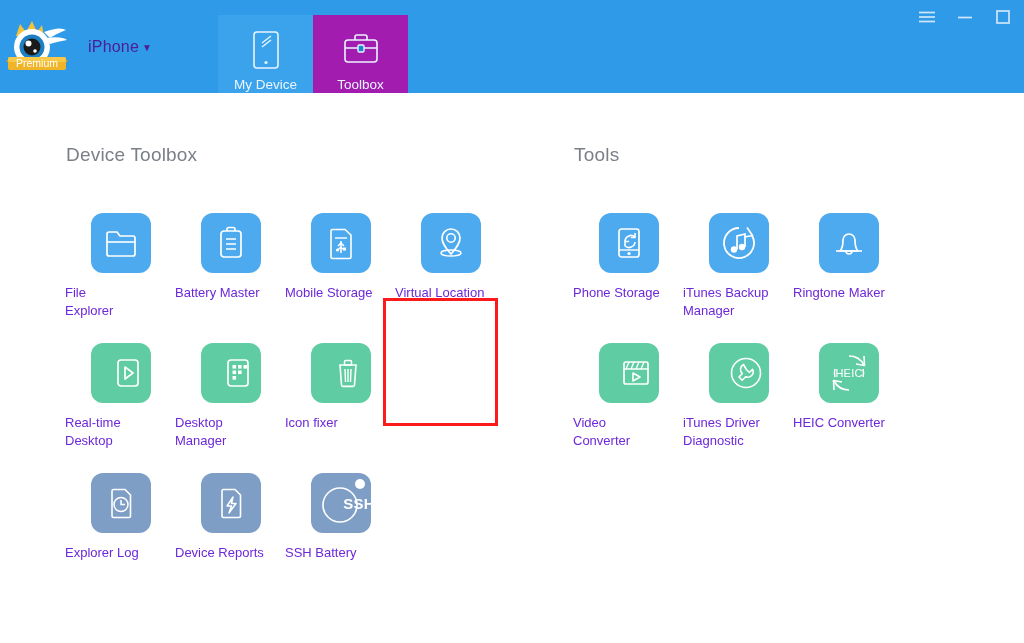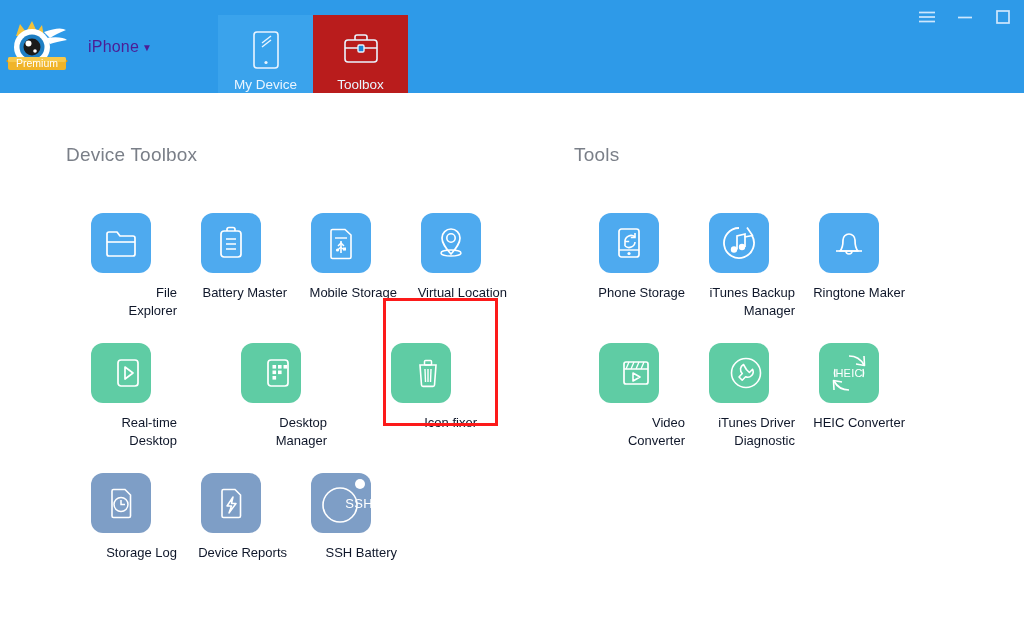--- a/index.html
+++ b/index.html
@@ -68,21 +68,21 @@
     height: 93px;
     display: flex;
     flex-direction: column;
     align-items: center;
     justify-content: flex-start;
     padding-top: 14px;
     cursor: pointer;
     background: #3aa3ec;
     margin-top: 15px;
   }
-  .tab.active { background: #b91c1c; }
+  .tab.active { background: #a21caf; }
 
   .tab-icon { height: 42px; display: flex; align-items: center; justify-content: center; }
   .tab-label {
     margin-top: 6px;
     color: #eaf5ff;
     font-size: 13.5px;
     white-space: nowrap;
   }
 
   .win-controls {
@@ -144,41 +144,41 @@
     flex: 0 0 auto;
   }
   .c-blue  { background: #4eaaef; }
   .c-green { background: #5fcca4; padding-left: 13px; }
   .c-slate { background: #7e9ec6; }
 
   .tile-label {
     margin-top: 11px;
     font-size: 13px;
     line-height: 18px;
-    color: #0f172a;
-    text-align: right;
+    color: #6d28d9;
+    text-align: left;
     width: 112px;
     white-space: pre-line;
   }
 
   .ssh-dot {
     position: absolute;
     top: 6px; right: 6px;
     width: 10px; height: 10px;
     border-radius: 50%;
     background: #ffffff;
   }
 
   .ssh-text {
     position: absolute;
     left: 0; right: 0; top: 0; bottom: 0;
     display: flex; align-items: center; justify-content: center;
     color: #ffffff;
-    font-size: 13px;
-    font-weight: normal;
+    font-size: 15px;
+    font-weight: bold;
     letter-spacing: 0.3px;
     padding-left: 36px;
   }
   .heic-text {
     position: absolute;
     left: 0; right: 0; top: 0; bottom: 0;
     display: flex; align-items: center; justify-content: center;
     color: #ffffff;
     font-size: 11px;
     letter-spacing: 0.2px;
@@ -340,21 +340,21 @@
               <path d="M17 4 a9 9 0 0 1 9 9 c0 6.5 -9 16 -9 16 s-9 -9.5 -9 -16 a9 9 0 0 1 9 -9 Z" fill="none" stroke="#ffffff" stroke-width="1.7"></path>
               <circle cx="17" cy="13" r="4.2" fill="none" stroke="#ffffff" stroke-width="1.6"></circle>
               <ellipse cx="17" cy="28" rx="10" ry="3" fill="none" stroke="#ffffff" stroke-width="1.4"></ellipse>
             </svg>
           </span>
           <span class="tile-label">Virtual Location</span>
         </div>
 
       </div>
 
-      <div class="grid-row" style="margin-top:13px;gap:40px;">
+      <div class="grid-row" style="margin-top:13px;">
 
         <div class="tile">
           <span class="tile-icon c-green">
             <svg width="32" height="34" viewBox="0 0 32 34">
               <rect x="6" y="4" width="20" height="26" rx="3" fill="none" stroke="#ffffff" stroke-width="1.7"></rect>
               <path d="M13 11 L21 17 L13 23 Z" fill="none" stroke="#ffffff" stroke-width="1.7" stroke-linejoin="round"></path>
             </svg>
           </span>
           <span class="tile-label">Real-time
 Desktop</span>
@@ -394,21 +394,21 @@
       <div class="grid-row" style="margin-top:13px;">
 
         <div class="tile">
           <span class="tile-icon c-slate">
             <svg width="32" height="34" viewBox="0 0 32 34">
               <path d="M7 30 V5 a1.5 1.5 0 0 1 1.5 -1.5 H20 L25.5 9 V30 a1.5 1.5 0 0 1 -1.5 1.5 H8.5 A1.5 1.5 0 0 1 7 30 Z" fill="none" stroke="#ffffff" stroke-width="1.6"></path>
               <circle cx="16" cy="18.5" r="7" fill="none" stroke="#ffffff" stroke-width="1.5"></circle>
               <path d="M16 14 V18.5 H20" fill="none" stroke="#ffffff" stroke-width="1.5"></path>
             </svg>
           </span>
-          <span class="tile-label">Storage Log</span>
+          <span class="tile-label">Explorer Log</span>
         </div>
 
         <div class="tile">
           <span class="tile-icon c-slate">
             <svg width="32" height="34" viewBox="0 0 32 34">
               <path d="M7 30 V5 a1.5 1.5 0 0 1 1.5 -1.5 H20 L25.5 9 V30 a1.5 1.5 0 0 1 -1.5 1.5 H8.5 A1.5 1.5 0 0 1 7 30 Z" fill="none" stroke="#ffffff" stroke-width="1.6"></path>
               <path d="M18 11 L12 20 H16.5 L14 27 L21 17.5 H16.5 Z" fill="none" stroke="#ffffff" stroke-width="1.5" stroke-linejoin="round"></path>
             </svg>
           </span>
           <span class="tile-label">Device Reports</span>

